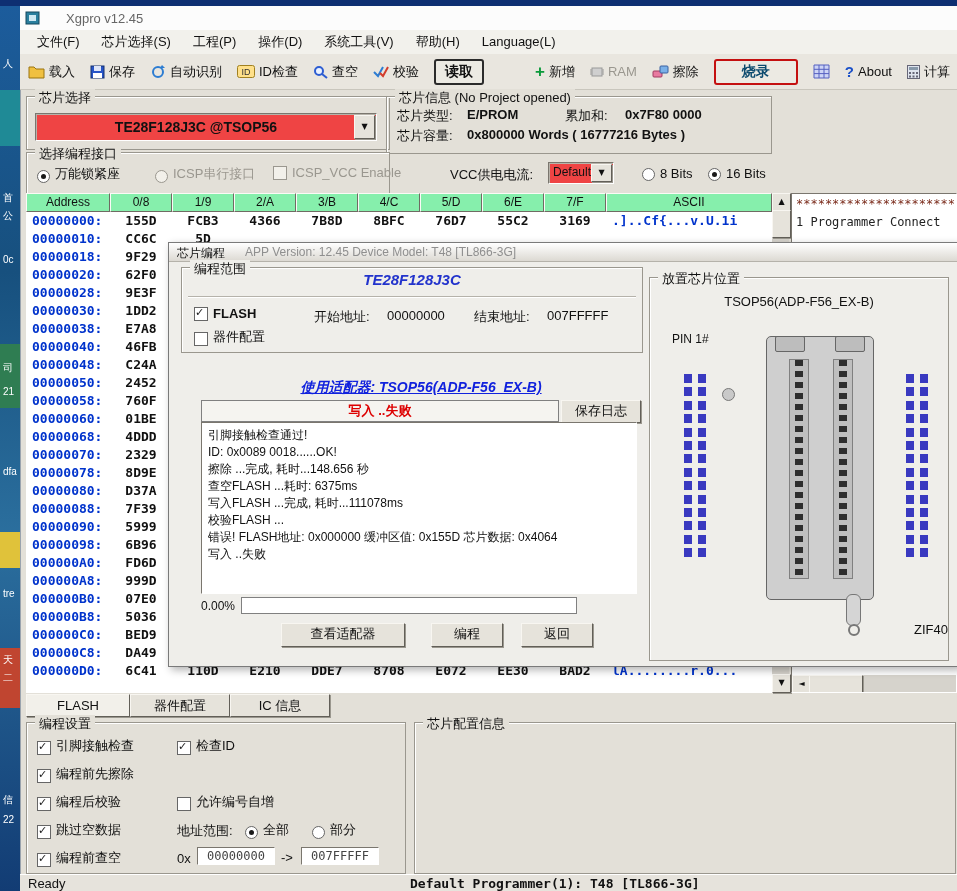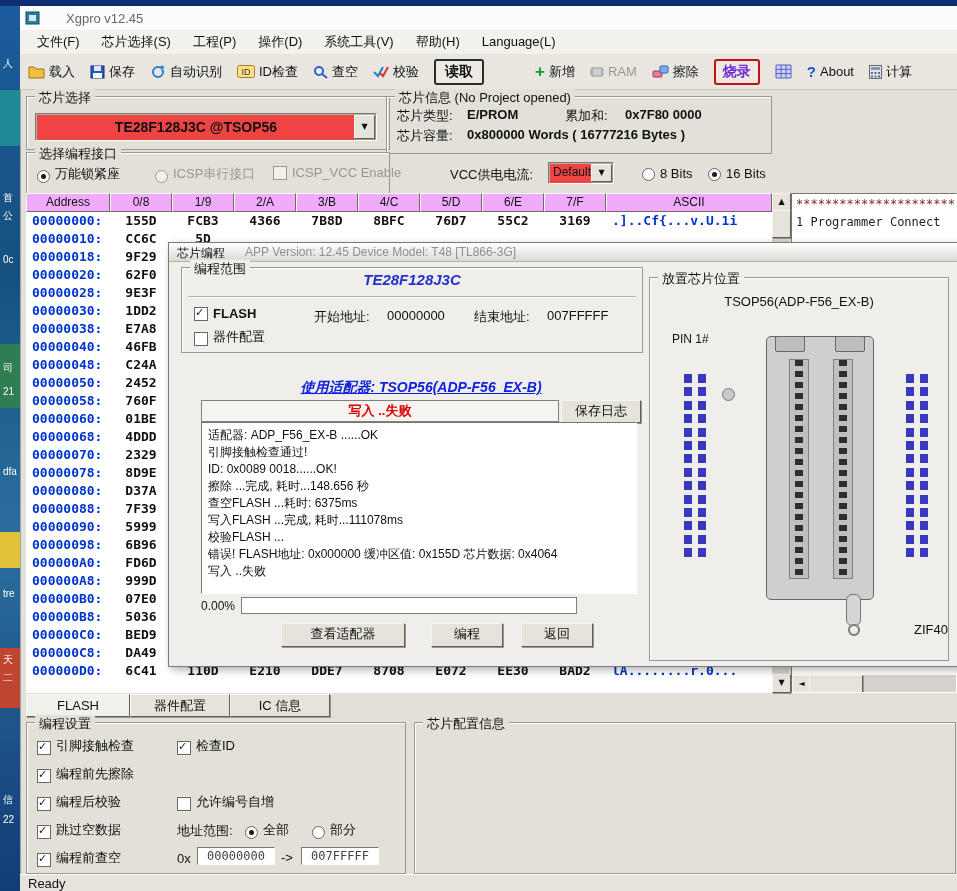--- a/index.html
+++ b/index.html
@@ -16,21 +16,21 @@
 
   
   #appwin{position:absolute;left:20px;top:6px;width:937px;height:885px;background:#e3e0d8;border-left:1px solid #9aa3ad;}
   #titlebar{position:absolute;left:20px;top:6px;width:937px;height:24px;background:#fcfcfc;border-bottom:1px solid #e0ded8;}
   #title-text{position:absolute;left:46px;top:5px;font-size:13px;color:#666;}
   #menubar{position:absolute;left:20px;top:30px;width:937px;height:24px;background:#f2f1ec;display:flex;align-items:center;padding-left:6px;box-sizing:border-box;}
   .menu-item{font-size:13px;color:#111;padding:0 11px;line-height:24px;}
   #toolbar{position:absolute;left:20px;top:54px;width:937px;height:36px;background:#e9e6df;border-bottom:1px solid #c9c6bd;display:flex;align-items:center;padding-left:8px;box-sizing:border-box;gap:15px;}
   .titem{display:flex;align-items:center;gap:4px;font-size:13px;color:#111;white-space:nowrap;}
   .titem.boxed-read{border:2px solid #2b2b2b;border-radius:3px;padding:2px 9px;font-weight:bold;font-size:14px;background:#eceae3;}
-  .titem.boxed-burn{border:2px solid #c41010;border-radius:3px;padding:2px 7px;font-weight:bold;font-size:14px;color:#6d28d9;background:#eceae3;}
+  .titem.boxed-burn{border:2px solid #c41010;border-radius:3px;padding:2px 26px;font-weight:bold;font-size:14px;color:#0c4a6e;background:#eceae3;}
   .glyph-plus{color:#0a9a3a;font-weight:bold;font-size:17px;line-height:14px;}
   .glyph-q{color:#1a50c8;font-weight:bold;font-size:15px;}
   .tdis{color:#9a978f;}
 
   
   .groupbox{position:absolute;border:1px solid #9a978e;box-shadow:inset 1px 1px 0 #fff;}
   .glabel{position:absolute;top:-8px;left:8px;background:#e3e0d8;padding:0 4px;font-size:13px;color:#111;white-space:nowrap;}
   .btn3d{background:#e6e3db;border:1px solid;border-color:#f8f6f1 #625f58 #625f58 #f8f6f1;box-shadow:1px 1px 0 #9a978e;font-size:13px;color:#111;text-align:center;}
   .sunken{background:#ef4444;border:1px solid;border-color:#7a766e #fff #fff #7a766e;box-shadow:inset 1px 1px 0 #b7b3aa;}
   .cb{position:relative;display:inline-block;width:12px;height:12px;background:#fff;border:1px solid #666;vertical-align:-2px;}
@@ -45,21 +45,21 @@
   
   #combo-chip{position:absolute;left:8px;top:16px;width:340px;height:26px;}
   #combo-chip .val{position:absolute;left:1px;top:1px;right:21px;bottom:1px;text-align:center;font-weight:bold;font-size:14px;line-height:24px;color:#111;}
   .combo-btn{position:absolute;right:1px;top:1px;width:19px;bottom:1px;font-size:8px;line-height:22px;font-family:"DejaVu Sans",sans-serif;}
   .info-line{position:absolute;font-size:13px;color:#111;white-space:nowrap;}
   .bold{font-weight:bold;}
 
   
   #hextable{position:absolute;left:26px;top:193px;width:746px;height:500px;background:#fff;overflow:hidden;}
   .hexhead{display:flex;height:19px;}
-  .hexhead .hc{box-sizing:border-box;height:19px;line-height:17px;font-size:12px;text-align:center;background:#f0abfc;border:1px solid;border-color:#fbfaf6 #6f6b63 #6f6b63 #fbfaf6;color:#111;}
+  .hexhead .hc{box-sizing:border-box;height:19px;line-height:17px;font-size:12px;text-align:center;background:#86efac;border:1px solid;border-color:#fbfaf6 #6f6b63 #6f6b63 #fbfaf6;color:#111;}
   .hexrow{display:flex;height:18px;font-family:"DejaVu Sans Mono",monospace;font-size:13px;font-weight:bold;line-height:18px;}
   .hexrow .addr{width:84px;box-sizing:border-box;padding-left:6px;color:#0033cc;}
   .hexrow .w{width:62px;text-align:center;color:#111;}
   .hexrow .ascii{width:166px;box-sizing:border-box;padding-left:6px;color:#0033cc;white-space:pre;overflow:hidden;}
   .hc.c-addr{width:84px;} .hc.c-w{width:62px;} .hc.c-ascii{width:166px;}
 
   
   .sbtn{position:absolute;font-family:"DejaVu Sans",sans-serif;font-size:8px;line-height:15px;text-align:center;}
   #vscroll{position:absolute;left:772px;top:193px;width:17px;height:500px;background:#d6d3cc;}
   #vthumb{position:absolute;left:0;top:17px;width:17px;height:26px;}
@@ -707,20 +707,21 @@
     <span class="vlabel" style="left:254px;top:127px">-&gt;</span>
     <div class="field" style="left:274px;top:124px;width:78px;height:18px">007FFFFF</div>
   </div>
 
   <div class="groupbox" style="left:414px;top:722px;width:540px;height:150px">
     <span class="glabel">芯片配置信息</span>
   </div>
 
   <div id="statusbar">
     <span id="sb-ready">Ready</span>
+    <span id="sb-prog">Default Programmer(1): T48 [TL866-3G]</span>
   </div>
 
   <div id="dialog">
     <div id="dlg-titlebar">
       <span id="dlg-title">芯片编程</span>
       <span id="dlg-version">APP Version: 12.45 Device Model: T48 [TL866-3G]</span>
     </div>
 
     <div class="groupbox" id="range-group">
       <span class="glabel">编程范围</span>
@@ -744,21 +745,20 @@
 
     <div id="adapter-line">使用适配器: TSOP56(ADP-F56_EX-B)</div>
 
     <div id="status-box">
       <span>写入 ..失败</span>
     </div>
     <div id="save-log-btn" class="btn3d">保存日志</div>
 
     <div id="log-box">
 
-    <div class="log-line">适配器: ADP_F56_EX-B ......OK</div>
         <div class="log-line">引脚接触检查通过!</div>
         <div class="log-line">ID: 0x0089 0018......OK!</div>
         <div class="log-line">擦除 ...完成, 耗时...148.656 秒</div>
         <div class="log-line">查空FLASH ...耗时: 6375ms</div>
         <div class="log-line">写入FLASH ...完成, 耗时...111078ms</div>
         <div class="log-line">校验FLASH ...</div>
         <div class="log-line">错误! FLASH地址: 0x000000 缓冲区值: 0x155D 芯片数据: 0x4064</div>
         <div class="log-line">写入 ..失败</div>
       </div>
 

